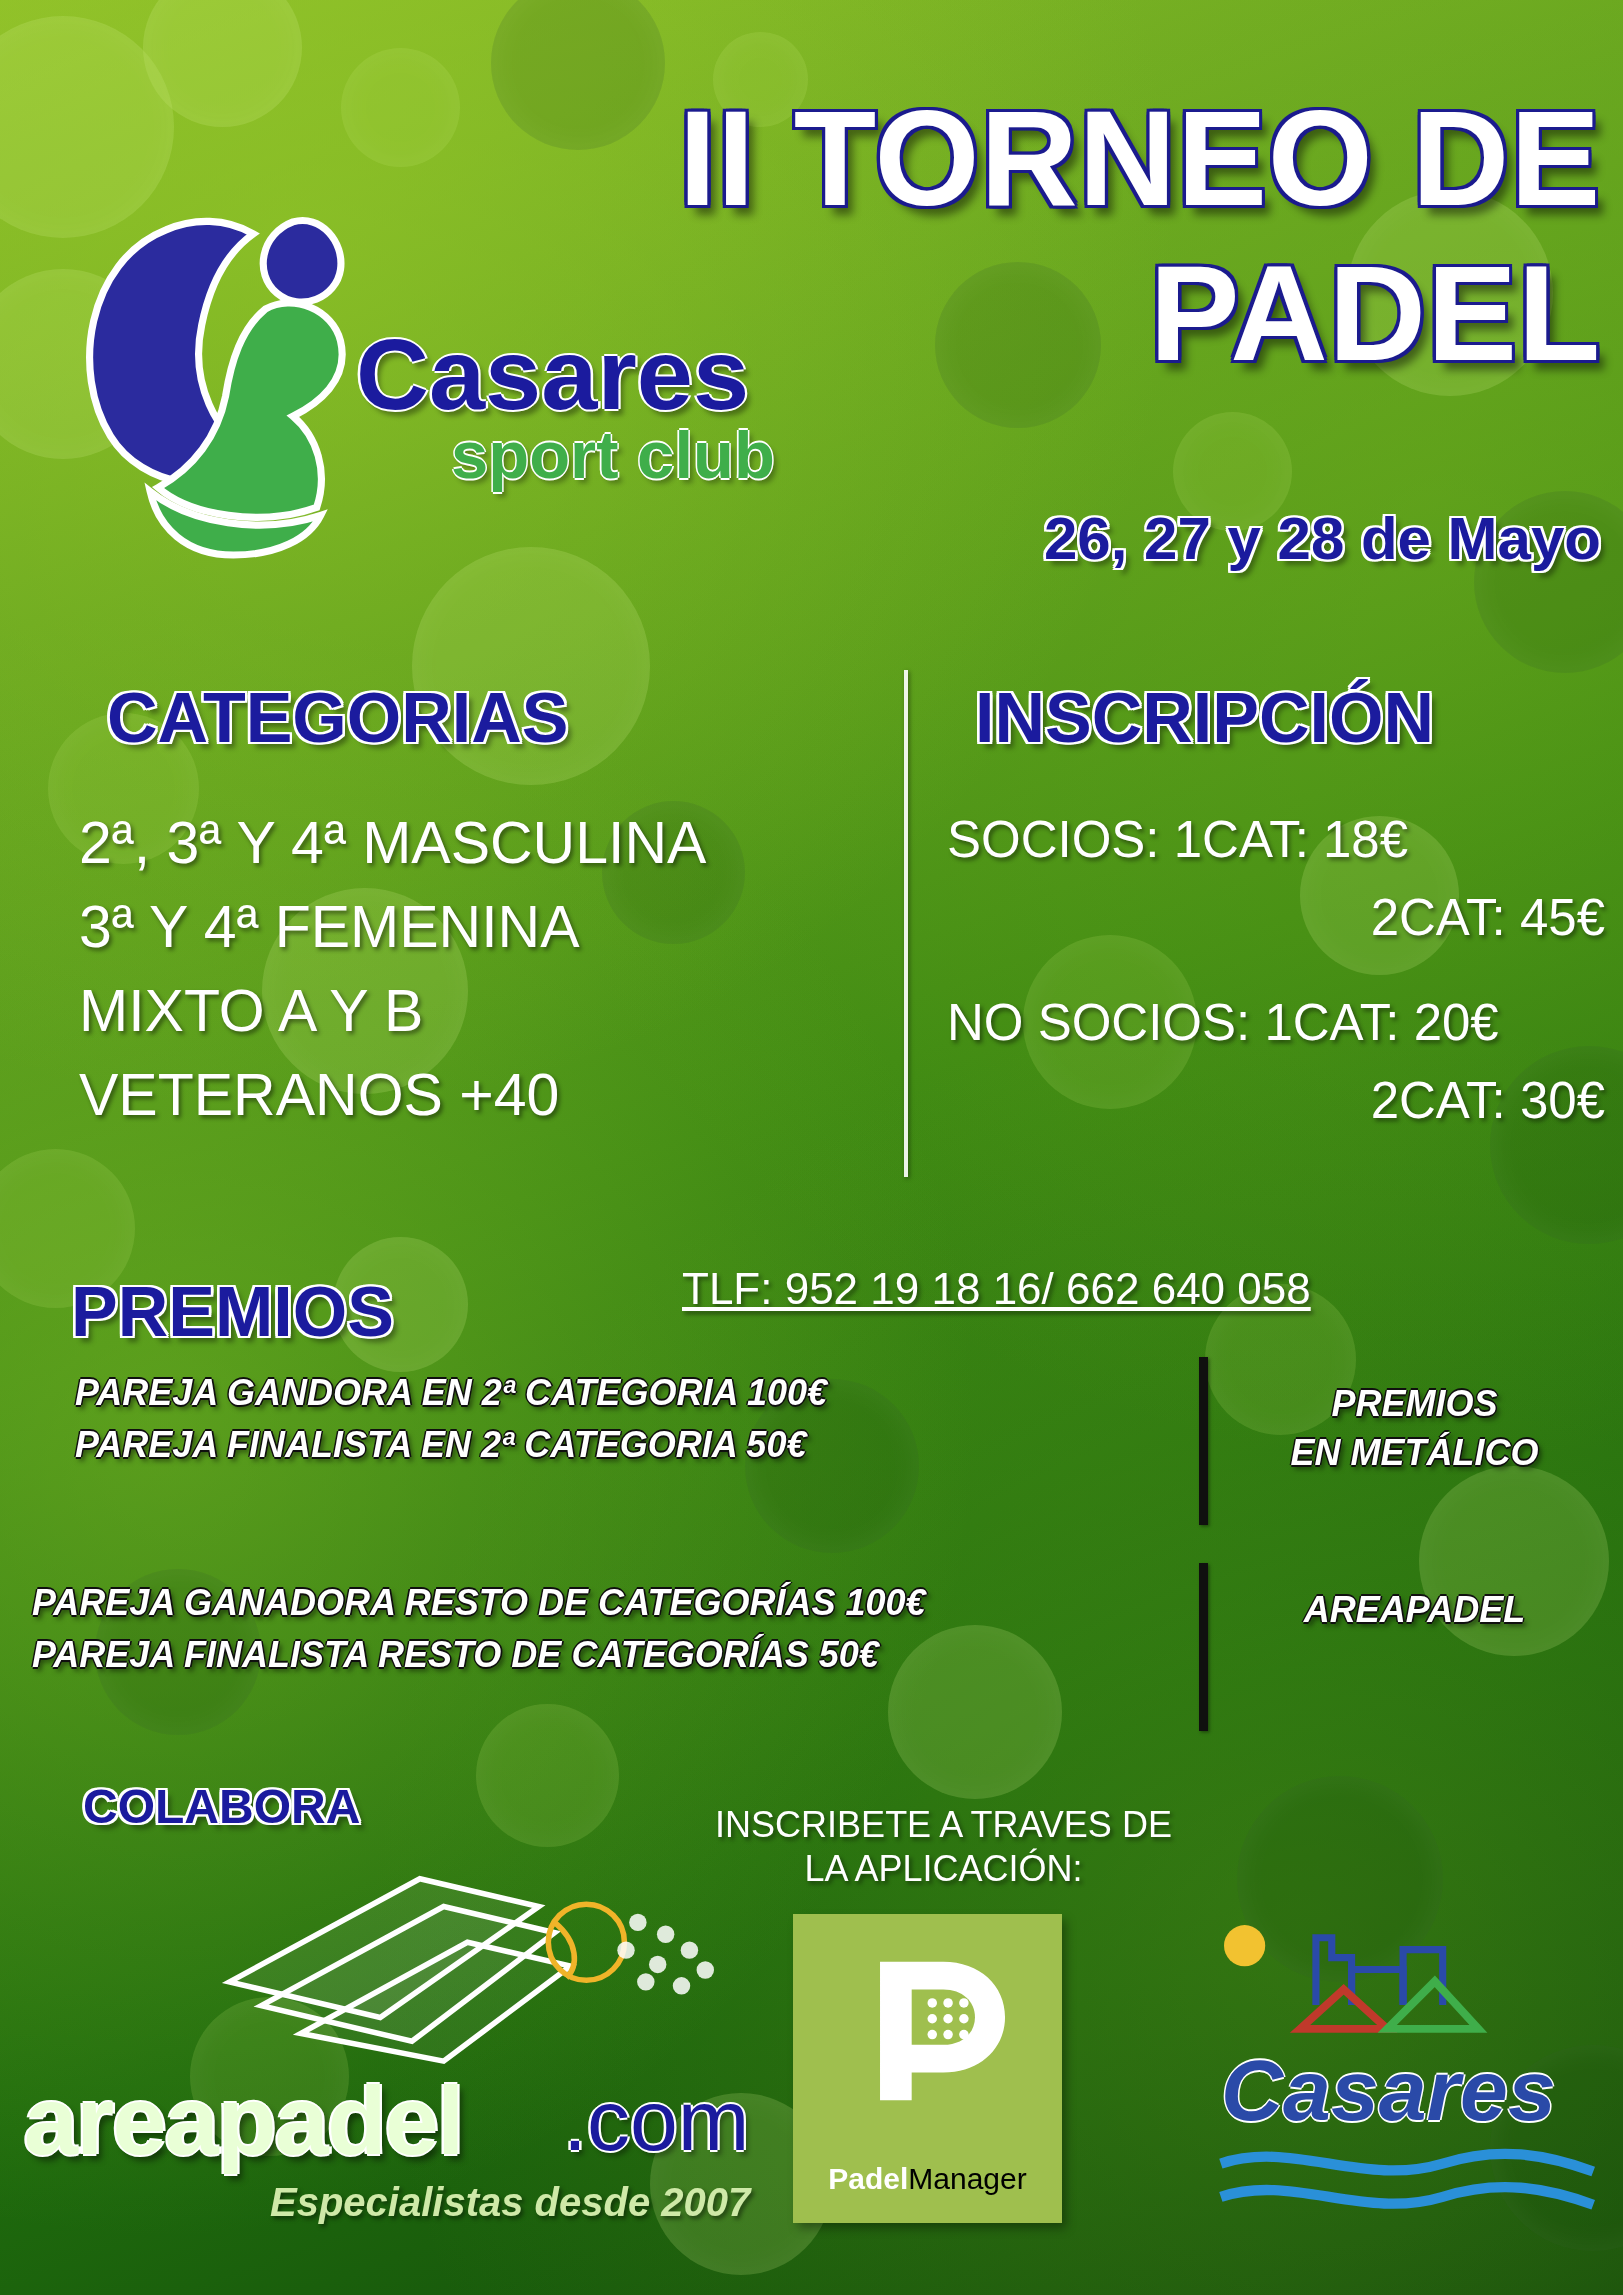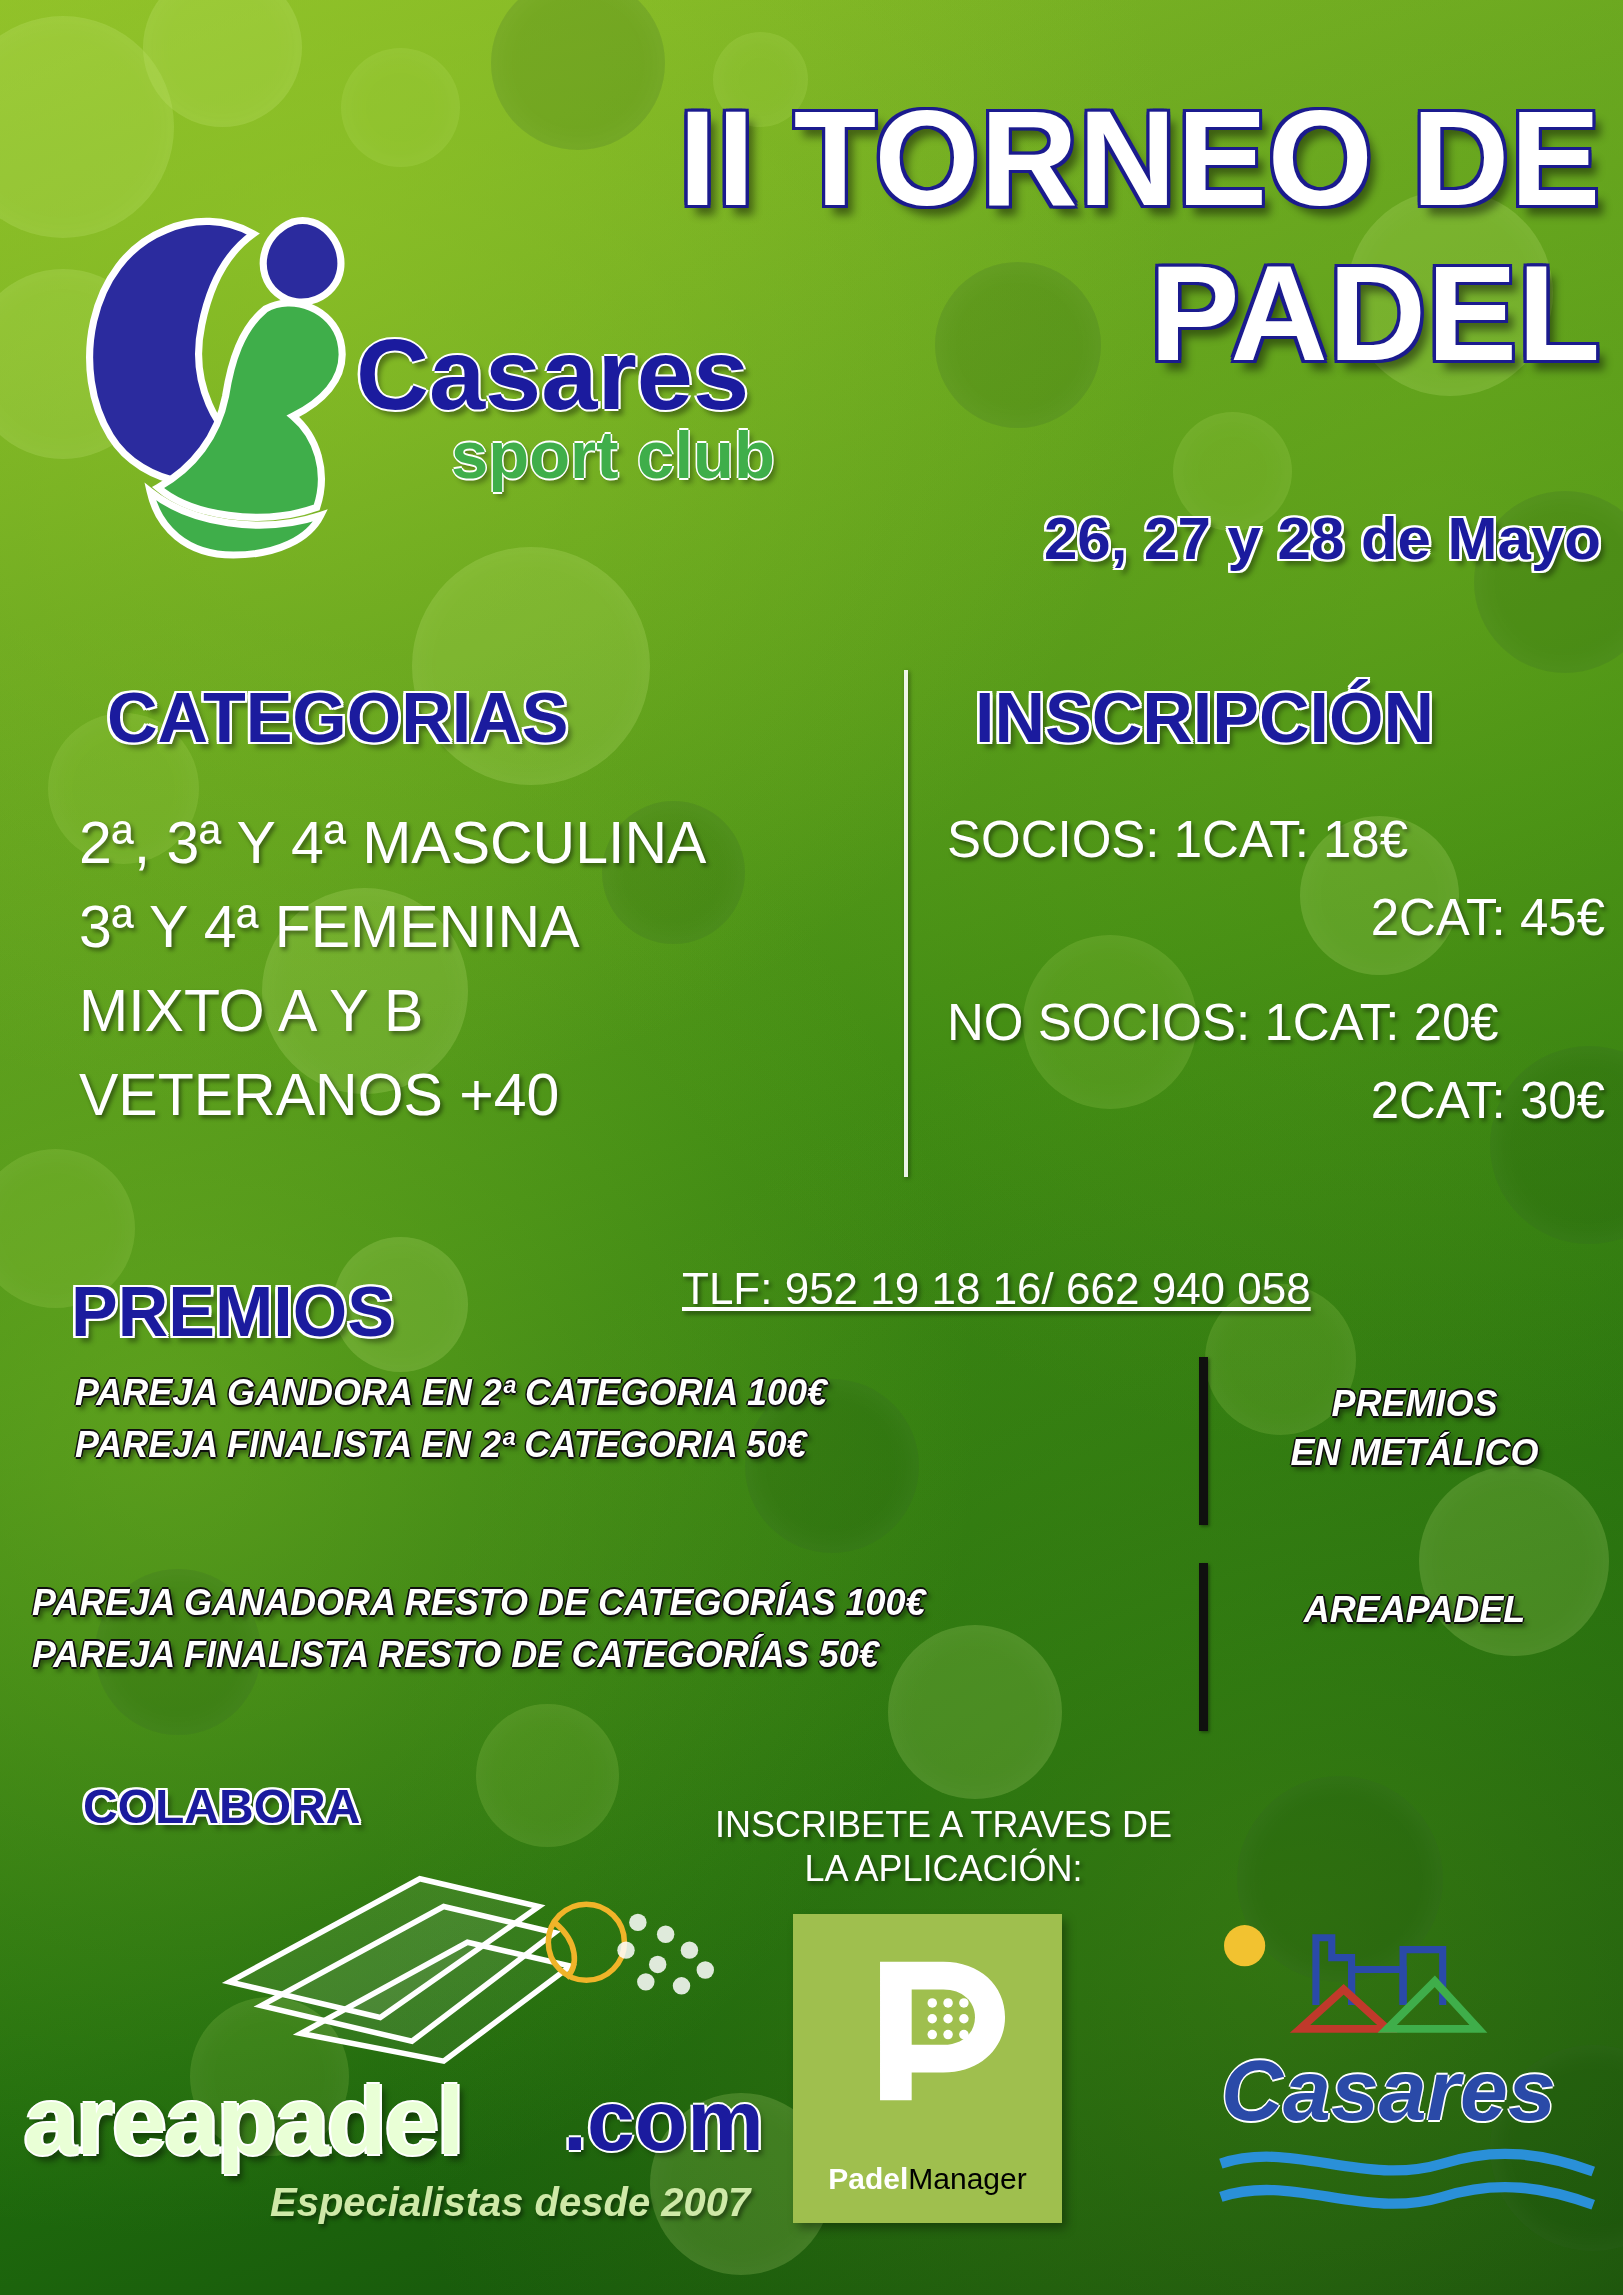--- a/index.html
+++ b/index.html
@@ -170,21 +170,21 @@
   
   .areapadel { position: absolute; left: 16px; top: 1863px; width: 761px; height: 380px; }
   .areapadel .ap-word {
     position: absolute; left: 8px; top: 202px;
     font-size: 97px; font-weight: bold; letter-spacing: -1.6px;
     color: #e9ffd6;
     text-shadow: -2.4px 0 0 #ffffff, 2.4px 0 0 #ffffff, 0 -2.4px 0 #ffffff, 0 2.4px 0 #ffffff, 4.8px 6.3px 6.3px rgba(0,0,0,0.45);
   }
   .areapadel .ap-com {
     position: absolute; left: 547px; top: 208px;
-    font-size: 86px; font-weight: bold;
+    font-size: 86px; font-weight: normal;
     color: #1b1b9e;
     text-shadow: -2.4px 0 0 #ffffff, 2.4px 0 0 #ffffff, 0 -2.4px 0 #ffffff, 0 2.4px 0 #ffffff, 4px 4.8px 4.8px rgba(0,0,0,0.35);
     text-align: right;
   }
   .areapadel .ap-tag {
     position: absolute; left: 254px; top: 317px;
     font-size: 40px; font-weight: bold; font-style: italic;
     color: #cfe9a8;
     text-shadow: 2.4px 3.2px 4px rgba(0,0,0,0.45);
   }
@@ -289,21 +289,21 @@
 
   <div class="h-inscripcion hdr-blue">INSCRIPCIÓN</div>
   <div class="ins-block">
     <div class="row">SOCIOS: 1CAT: 18€</div>
     <div class="row right">2CAT: 45€</div>
     <div class="gap"></div>
     <div class="row">NO SOCIOS: 1CAT: 20€</div>
     <div class="row right">2CAT: 30€</div>
   </div>
 
-  <div class="tlf">TLF: 952 19 18 16/ 662 940 058</div>
+  <div class="tlf">TLF: 952 19 18 16/ 662 640 058</div>
 
   <div class="h-premios hdr-blue">PREMIOS</div>
 
   <div class="prize-group-1">
     <div class="bold-ital">PAREJA GANDORA EN 2ª CATEGORIA 100€</div>
     <div class="bold-ital">PAREJA FINALISTA EN 2ª CATEGORIA 50€</div>
   </div>
   <div class="prize-bar b1"></div>
   <div class="prize-note n1">
     <div class="bold-ital">PREMIOS</div>

